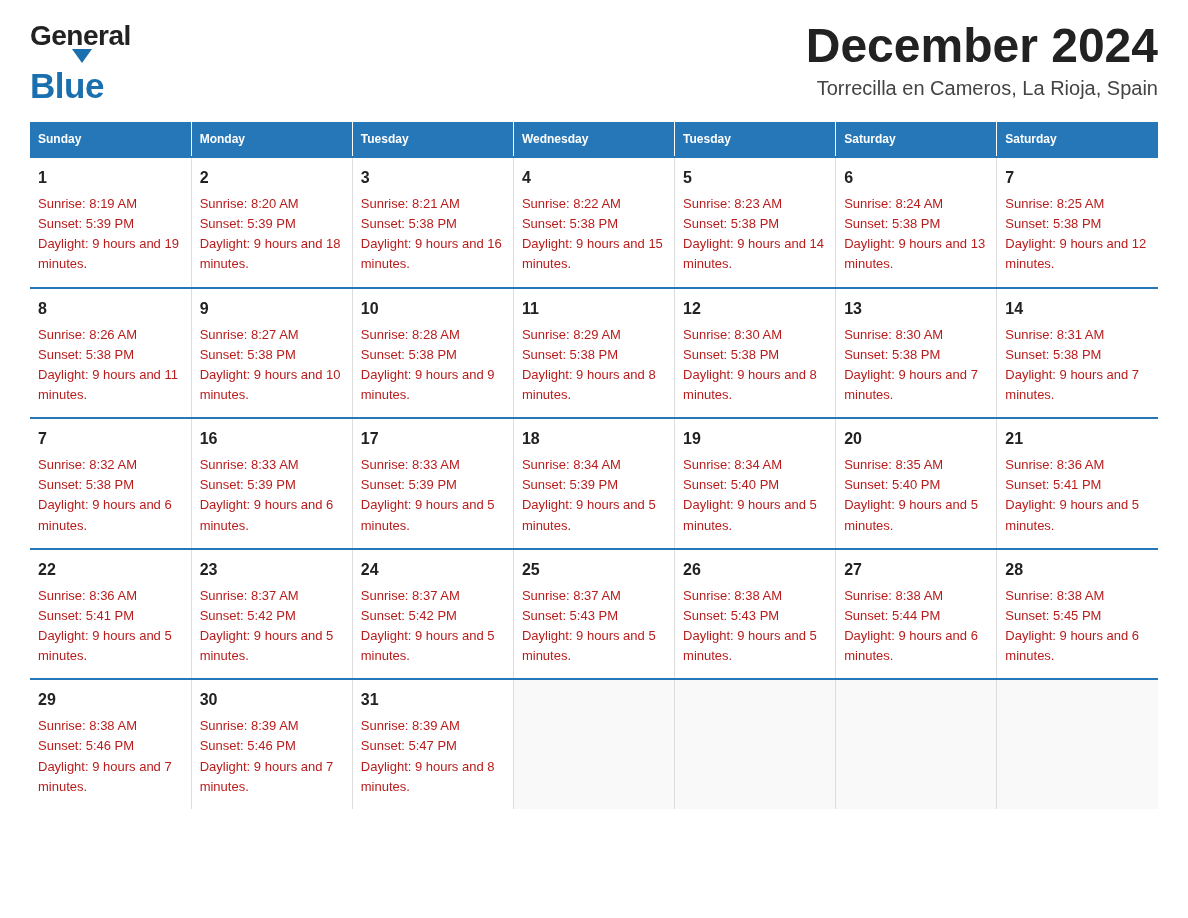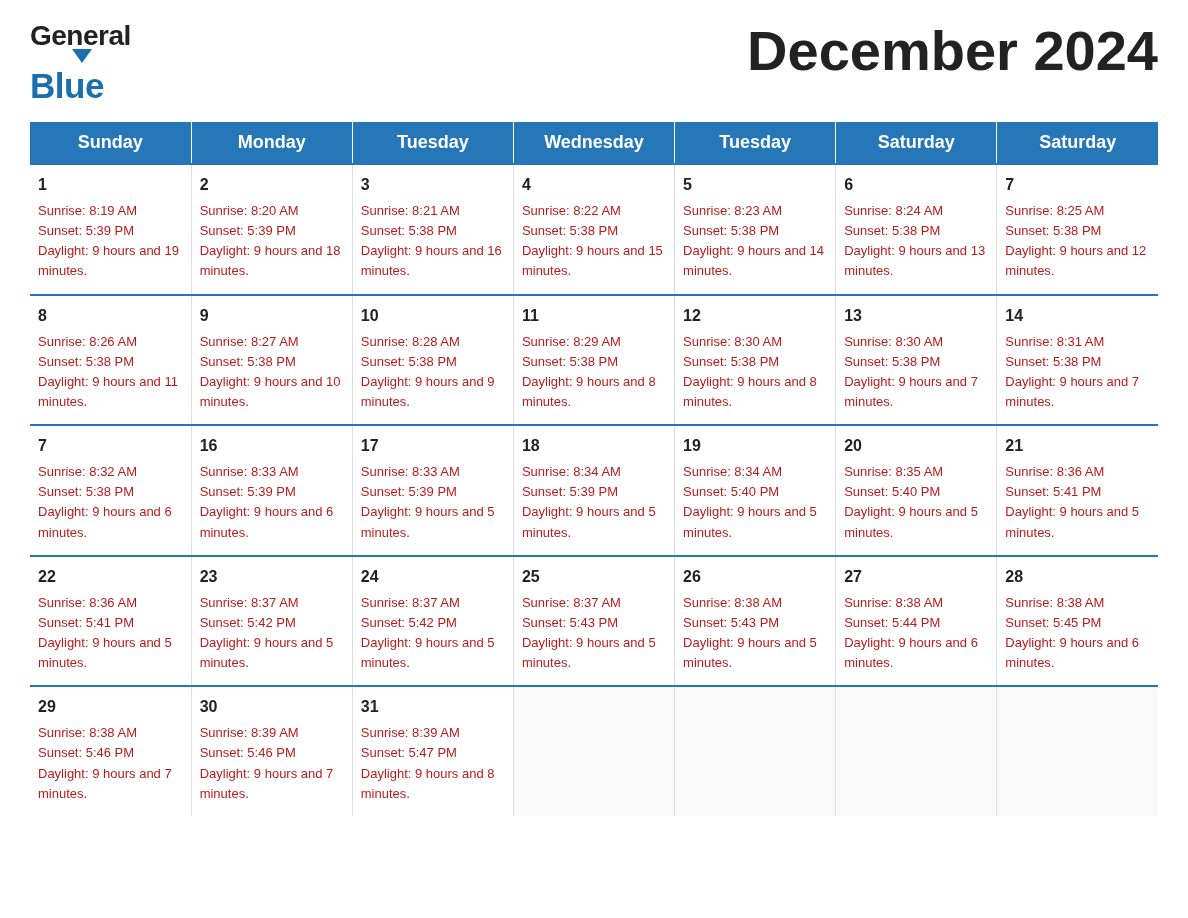--- a/index.html
+++ b/index.html
@@ -48,42 +48,42 @@
     }
     .logo-line {
       display: flex;
       align-items: center;
       flex-direction: column;
     }
     .title-section {
       text-align: right;
     }
     .month-title {
-      font-size: 56px;
+      font-size: 48px;
       font-weight: bold;
       color: #222;
       line-height: 1.1;
     }
     .location {
       font-size: 20px;
       color: #444;
       margin-top: 4px;
     }
     table {
       width: 100%;
       border-collapse: collapse;
       table-layout: fixed;
     }
     thead tr th {
       background: #2677b8;
       color: #fff;
-      font-size: 18px;
+      font-size: 12px;
       font-weight: bold;
       padding: 10px 8px;
-      text-align: center;
+      text-align: left;
       border-right: 1px solid #fff;
     }
     thead tr th:last-child {
       border-right: none;
     }
     tbody tr td {
       border-top: 2px solid #2677b8;
       border-right: 1px solid #ddd;
       vertical-align: top;
       padding: 8px 8px 12px 8px;
@@ -117,20 +117,21 @@
 <div class="header">
   <div class="logo">
     <div class="logo-line">
       <span class="logo-general">General</span>
       <span class="logo-triangle"></span>
     </div>
     <span class="logo-blue">Blue</span>
   </div>
   <div class="title-section">
     <div class="month-title">December 2024</div>
+    <div class="location">Torrecilla en Cameros, La Rioja, Spain</div>
   </div>
 </div>
 
 <table>
   <thead>
     <tr>
     <th>Sunday</th>
         <th>Monday</th>
         <th>Tuesday</th>
         <th>Wednesday</th>

